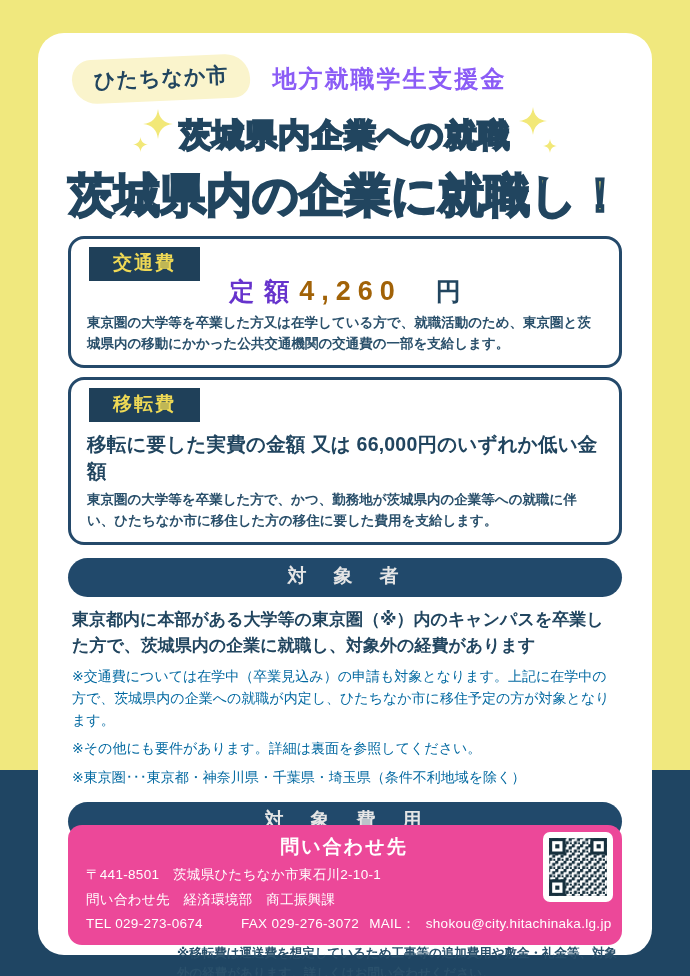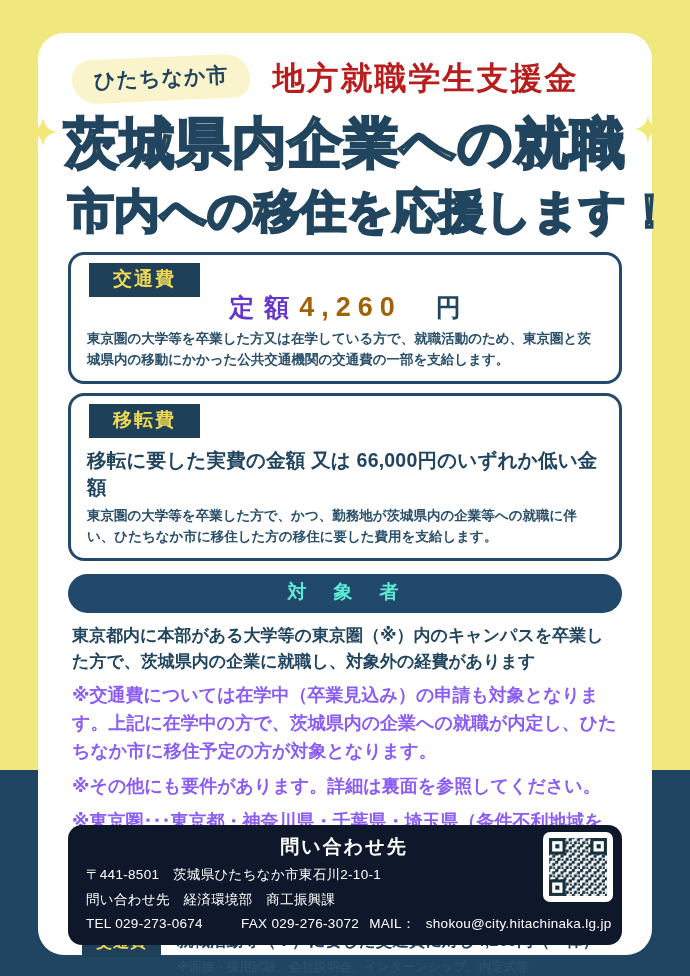--- a/index.html
+++ b/index.html
@@ -13,28 +13,28 @@
     position:absolute; left:38px; top:33px; width:614px; height:922px;
     background:#ffffff; border-radius:26px; padding:24px 30px 0;
   }
   
   .header-row { display:flex; align-items:center; gap:22px; padding-left:4px; }
   .city-badge {
     background:#FAF4CC; color:#21455F; font-weight:700; font-size:21px;
     padding:7px 22px 9px; border-radius:20px 26px 18px 26px; transform:rotate(-2.5deg);
     letter-spacing:1px; flex:0 0 auto;
   }
-  .program-title { color:#b91c1c; font-weight:800; font-size:32px; letter-spacing:2px; }
+  .program-title { color:#8b5cf6; font-weight:800; font-size:24px; letter-spacing:2px; }
   
   .title1 { display:flex; justify-content:center; align-items:center; gap:4px; margin-top:6px; }
   .title-text {
     font-weight:800; color:#F6EE7D; white-space:nowrap;
     -webkit-text-stroke:2.3px #21455F; letter-spacing:1px;
   }
-  .t1 { font-size:55px;font-family:Liberation Serif, serif; }
+  .t1 { font-size:32px;font-family:Liberation Serif, serif; }
   .t2 { font-size:46px; text-align:center; margin-top:0px; letter-spacing:0px; }
   .sparkles { position:relative; width:44px; height:58px; flex:0 0 auto; }
   .sparkles svg { position:absolute; }
   .sp-big-l  { width:30px; height:30px; right:2px; top:2px; }
   .sp-sml-l  { width:15px; height:15px; left:2px; top:30px; }
   .sp-big-r  { width:28px; height:28px; left:4px; top:0px; }
   .sp-sml-r  { width:14px; height:14px; right:2px; top:32px; }
   
   .info-box {
     border:3.5px solid #24496A; border-radius:16px; margin-top:9px;
@@ -45,37 +45,37 @@
     font-size:19px; padding:3px 24px 5px; letter-spacing:2px; margin-left:2px;
   }
   .amount-row { text-align:center; margin-top:-6px; }
   .amount-label { color:#6633CC; font-size:25px; font-weight:800; letter-spacing:10px; }
   .amount-value { color:#a16207; font-size:27px; font-weight:800; letter-spacing:7px; }
   .amount-unit  { color:#21455F; font-size:25px; font-weight:800; margin-left:34px; }
   .box-body { color:#2A506B; font-size:13.5px; line-height:1.55; font-weight:600; margin-top:5px; }
   .box-headline { color:#21455F; font-size:19.5px; font-weight:800; margin-top:9px; letter-spacing:0.2px; }
   
   .banner {
-    background:#21496B; color:#5eead4; border-radius:22px; text-align:center;
+    background:#21496B; color:#e5e5e5; border-radius:22px; text-align:center;
     font-size:19px; font-weight:700; padding:5px 0 8px; margin-top:13px; letter-spacing:4px;
   }
   .eligible-body { color:#21455F; font-size:17px; font-weight:800; line-height:1.55; margin:10px 4px 0; }
-  .note { color:#8b5cf6; font-size:18px; font-weight:700; line-height:1.55; margin:7px 4px 0; }
+  .note { color:#0369a1; font-size:14px; font-weight:400; line-height:1.55; margin:7px 4px 0; }
   
   .cost-row { display:flex; gap:16px; margin-top:13px; padding-left:14px; }
   .cost-tag {
     flex:0 0 auto; background:#1F4059; color:#EFD955; font-weight:800;
     font-size:16px; padding:3px 14px 4px; height:fit-content; letter-spacing:1px;
   }
   .cost-main { color:#21455F; font-size:16.5px; font-weight:800; margin-top:1px; }
   .cost-note { color:#2A506B; font-size:12.5px; font-weight:700; line-height:1.55; margin-top:6px; }
   
   .footer {
     position:absolute; left:30px; right:30px; bottom:10px;
-    background:#0f172a; border-radius:14px; color:#fff; padding:9px 100px 12px 18px;
+    background:#ec4899; border-radius:14px; color:#fff; padding:9px 100px 12px 18px;
   }
   .footer-title { text-align:center; font-size:19px; font-weight:700; letter-spacing:2px; margin-right:-80px; }
   .footer-line { font-size:13.5px; margin-top:6.5px; letter-spacing:0.3px; white-space:nowrap; }
   .footer-line .sep1 { margin-left:34px; }
   .footer-line .sep2 { margin-left:6px; }
   .footer-line .mail { margin-left:6px; }
   .qr-box {
     position:absolute; top:7px; right:9px; width:70px; height:70px;
     background:#fff; border-radius:7px; padding:4px;
   }
@@ -104,21 +104,21 @@
     <span class="sparkles">
       <svg class="sp-big-r" viewBox="0 0 64 64">
           <path fill="#F2E878" d="M32 0C34.5 20 44 29.5 64 32C44 34.5 34.5 44 32 64C29.5 44 20 34.5 0 32C20 29.5 29.5 20 32 0Z"></path>
         </svg>
       <svg class="sp-sml-r" viewBox="0 0 64 64">
           <path fill="#F2E878" d="M32 0C34.5 20 44 29.5 64 32C44 34.5 34.5 44 32 64C29.5 44 20 34.5 0 32C20 29.5 29.5 20 32 0Z"></path>
         </svg>
     </span>
   </div>
 
-  <div class="title-text t2">市内への移住を応援します！</div>
+  <div class="title-text t2">茨城県内の企業に就職し！</div>
 
   <div class="info-box">
     <div class="tag">交通費</div>
     <div class="amount-row">
       <span class="amount-label">定額</span><span class="amount-value">4,260</span><span class="amount-unit">円</span>
     </div>
     <div class="box-body">東京圏の大学等を卒業した方又は在学している方で、就職活動のため、東京圏と茨城県内の移動にかかった公共交通機関の交通費の一部を支給します。</div>
   </div>
 
   <div class="info-box">

